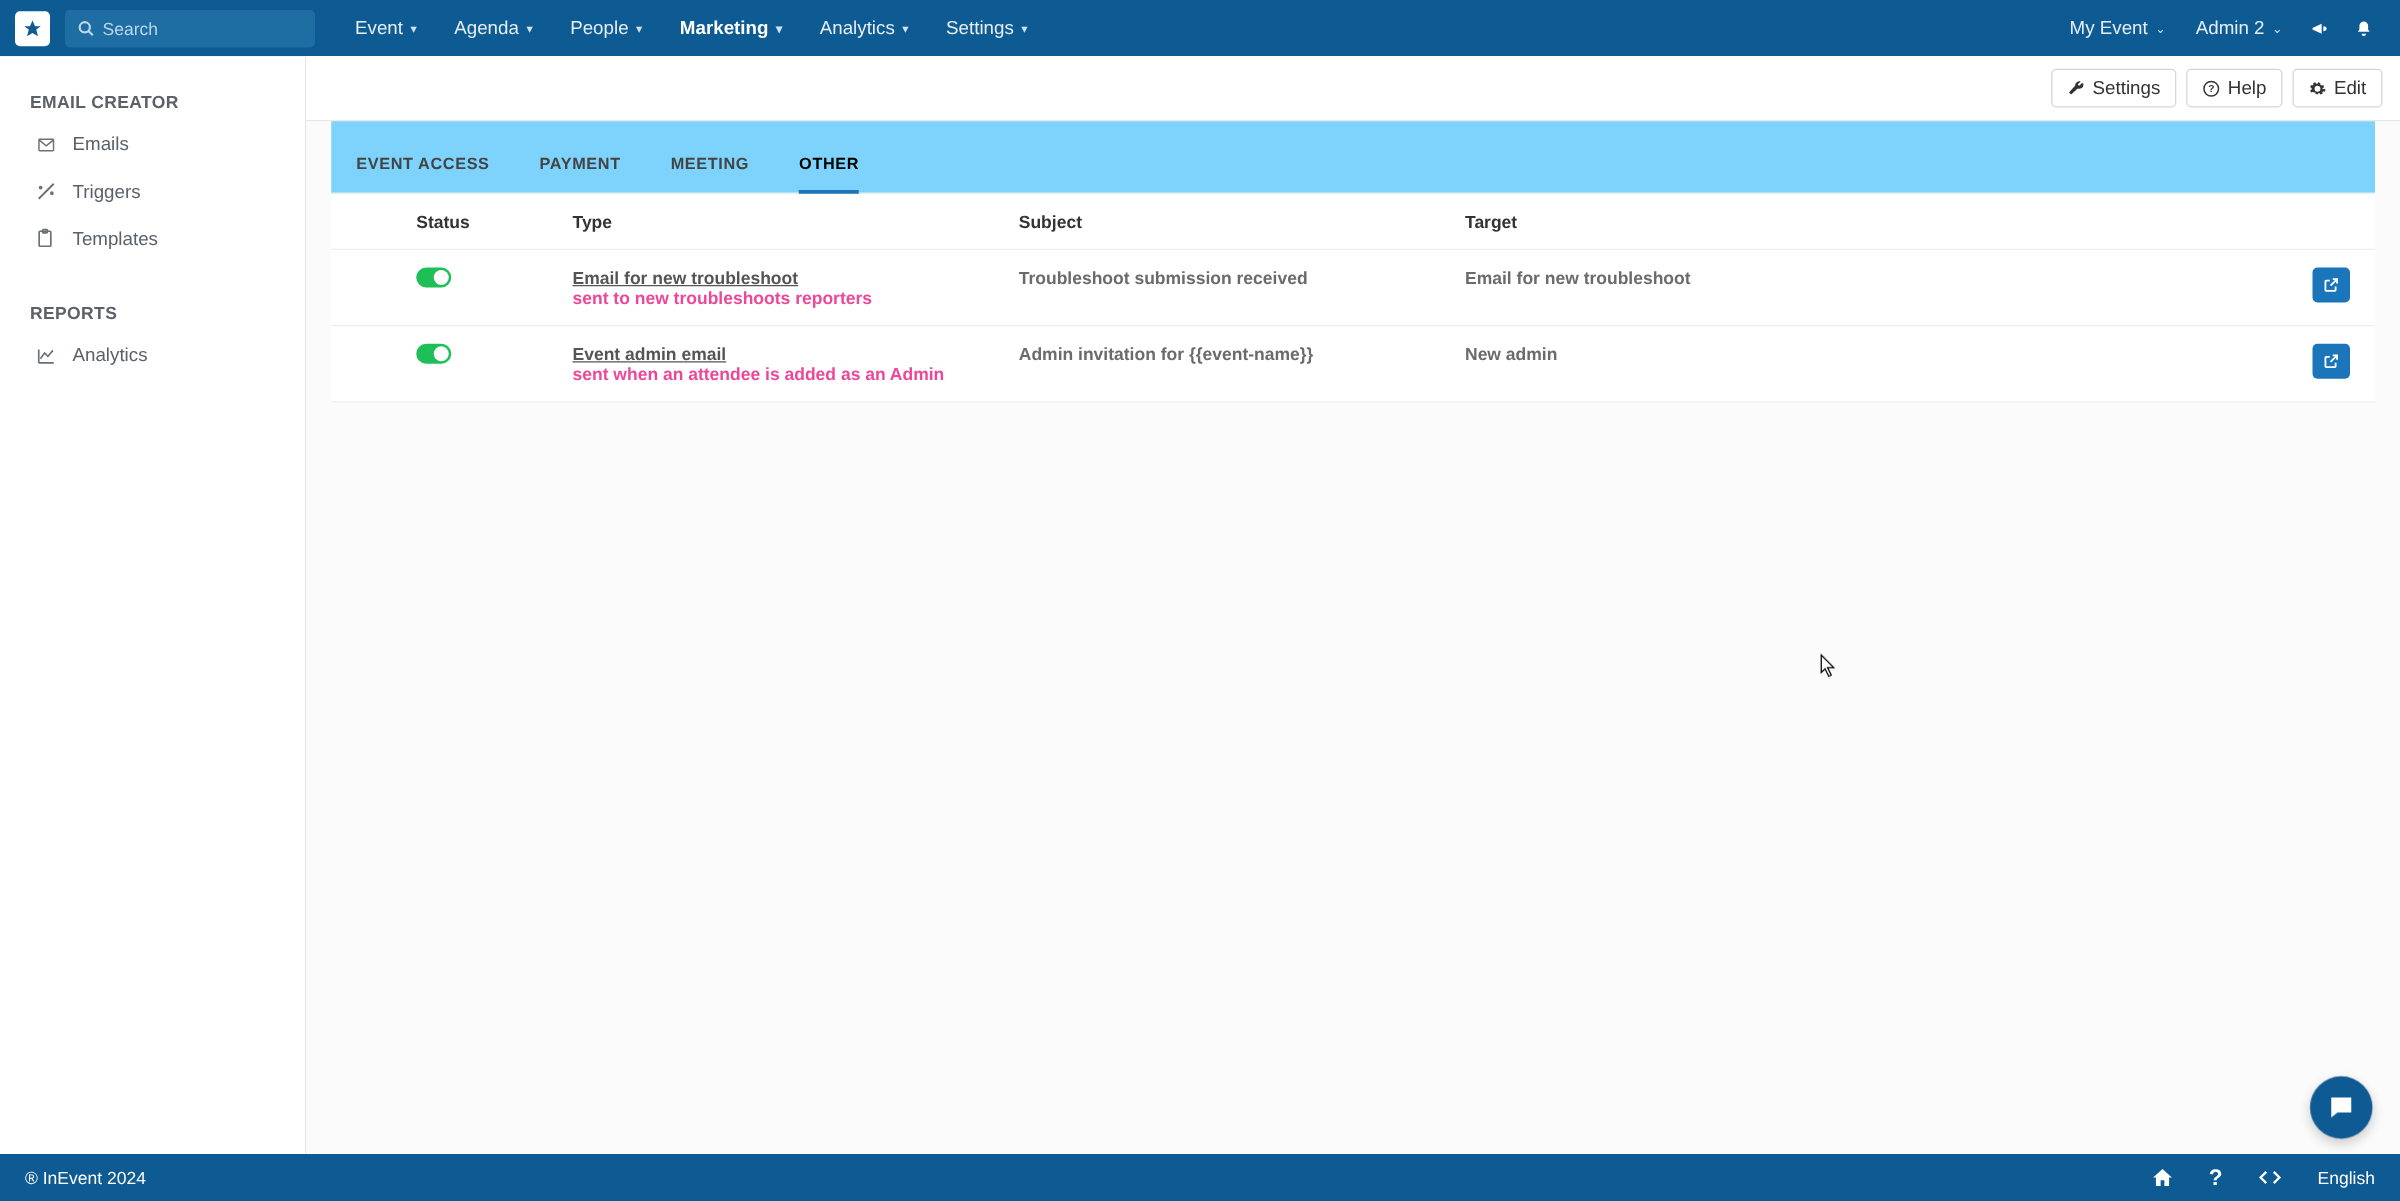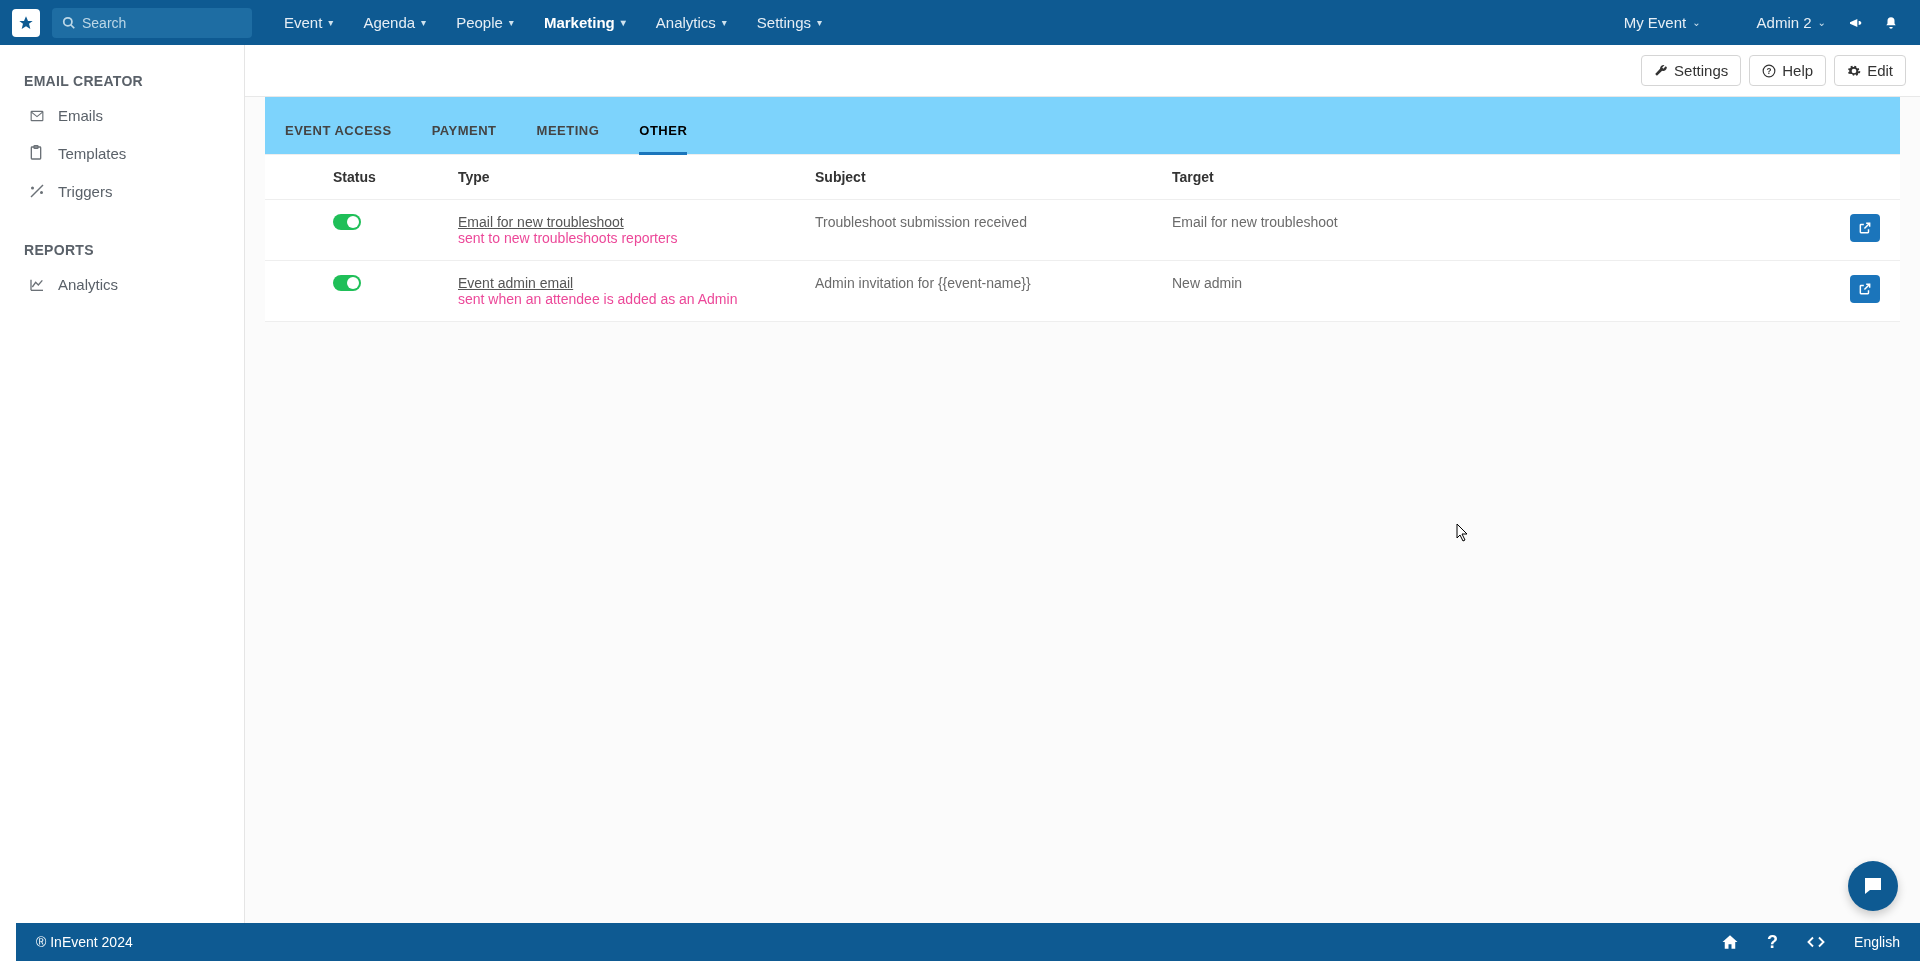--- a/index.html
+++ b/index.html
@@ -22,34 +22,34 @@
 .side-item.active{background:#eef1f3; color:#0e5a92;}
 .side-icon{width:18px; text-align:center; font-size:15px;}
 .content{flex:1; display:flex; flex-direction:column; background:#fbfbfb;}
 .page-actions{display:flex; justify-content:flex-end; padding:10px 14px; background:#fff; border-bottom:1px solid #e8e8e8; gap:8px;}
 .btn{display:inline-flex; align-items:center; gap:6px; background:#fff; border:1px solid #d5d5d5; padding:6px 12px; border-radius:4px; color:#333; cursor:pointer; font-size:15px;}
 .main-body{padding:0 20px 20px 20px;}
 .tabs{display:flex; gap:40px; padding:18px 20px 0 20px; border-bottom:1px solid #eee; background:#7dd3fc;}
 .tab{padding:8px 0 14px 0; font-weight:600; letter-spacing:.5px; color:#444; cursor:pointer; font-size:13px;}
 .tab.active{color:#000; border-bottom:3px solid #1b75bb; margin-bottom:-1px;}
 .table{background:#fff;}
-.thead, .trow{display:flex; padding:14px 20px; border-bottom:1px solid #eee; align-items:flex-start;}
+.thead, .trow{display:flex; padding:14px 20px; border-bottom:1px solid #eee; align-items:flex-start;font-weight:bold;}
 .thead{font-weight:700; color:#333;}
 .col-status{flex:0 0 125px;margin-left:48px;}
 .col-type{flex:0 0 357px;}
 .col-sub{flex:0 0 357px;}
 .col-target{flex:1;}
 .col-act{flex:0 0 60px; display:flex; justify-content:flex-end;}
 .toggle{width:28px; height:16px; background:#1fbf58; border-radius:10px; position:relative; cursor:pointer;}
 .toggle::after{content:""; position:absolute; right:2px; top:2px; width:12px; height:12px; background:#fff; border-radius:50%;}
 .type-title{text-decoration:underline; color:#555; font-size:14px;}
 .type-desc{color:#ec4899; font-size:14px;}
 .cell-text{color:#6b6b6b; font-size:14px;}
 .open-btn{background:#1b75bb; color:#fff; width:30px; height:28px; border-radius:4px; display:flex; align-items:center; justify-content:center; cursor:pointer;}
-.footer{position:fixed; left:16px; right:0; bottom:0; height:38px; background:#0e5a92; color:#fff; display:flex; align-items:center; padding:0 20px; gap:28px;}
+.footer{position:fixed; left:0; right:0; bottom:0; height:38px; background:#0e5a92; color:#fff; display:flex; align-items:center; padding:0 20px; gap:28px;}
 .footer-spacer{flex:1;}
 .chat-bubble{position:fixed; right:22px; bottom:50px; width:50px; height:50px; background:#0e5a92; border-radius:50%; display:flex; align-items:center; justify-content:center; box-shadow:0 4px 10px rgba(0,0,0,.2); cursor:pointer;}
 .chat-bubble svg{fill:#fff;}
 .cursor{position:fixed; pointer-events:none; z-index:9999;}
 svg{display:block;}
 </style>
 </head>
 <body>
 
 <div class="topbar">
@@ -87,21 +87,21 @@
       <div class="nav-item">
         <span>Analytics</span>
         <span class="chev">▾</span>
       </div>
       <div class="nav-item">
         <span>Settings</span>
         <span class="chev">▾</span>
       </div>
     </div>
   <div class="spacer"></div>
-  <div id="nav-right" style="display:flex;gap:32px;">
+  <div id="nav-right" style="display:flex;">
       <div class="nav-item right">
         <span>My Event</span>
         <span class="chev">⌄</span>
       </div>
       <div class="nav-item right">
         <span>Admin 2</span>
         <span class="chev">⌄</span>
       </div>
     </div>
   <div class="nav-item right" style="padding:0 10px;">
@@ -124,36 +124,36 @@
           <span class="side-icon">
             <svg width="18" height="14" viewBox="0 0 24 24" fill="none" stroke="#6b7177" stroke-width="2">
               <rect x="2" y="4" width="20" height="16" rx="1"></rect>
               <polyline points="2,5 12,13 22,5"></polyline>
             </svg>
           </span>
           <span>Emails</span>
         </div>
         <div class="side-item">
           <span class="side-icon">
-            <svg width="16" height="18" viewBox="0 0 24 24" fill="none" stroke="#6b7177" stroke-width="2">
-              <rect x="5" y="3" width="14" height="18" rx="1"></rect>
-              <rect x="9" y="1" width="6" height="4" rx="1"></rect>
-            </svg>
-          </span>
-          <span>Templates</span>
-        </div>
-        <div class="side-item">
-          <span class="side-icon">
             <svg width="18" height="18" viewBox="0 0 24 24" fill="none" stroke="#6b7177" stroke-width="2">
               <line x1="4" y1="20" x2="20" y2="4"></line>
               <circle cx="6" cy="8" r="1" fill="#6b7177"></circle>
               <circle cx="18" cy="14" r="1" fill="#6b7177"></circle>
             </svg>
           </span>
           <span>Triggers</span>
+        </div>
+        <div class="side-item">
+          <span class="side-icon">
+            <svg width="16" height="18" viewBox="0 0 24 24" fill="none" stroke="#6b7177" stroke-width="2">
+              <rect x="5" y="3" width="14" height="18" rx="1"></rect>
+              <rect x="9" y="1" width="6" height="4" rx="1"></rect>
+            </svg>
+          </span>
+          <span>Templates</span>
         </div>
       </div>
     <div style="height:24px;"></div>
     <div class="side-head">REPORTS</div>
     <div id="side2">
         <div class="side-item">
           <span class="side-icon">
             <svg width="18" height="16" viewBox="0 0 24 24" fill="none" stroke="#6b7177" stroke-width="2">
               <line x1="3" y1="20" x2="3" y2="4"></line>
               <line x1="3" y1="20" x2="21" y2="20"></line>

